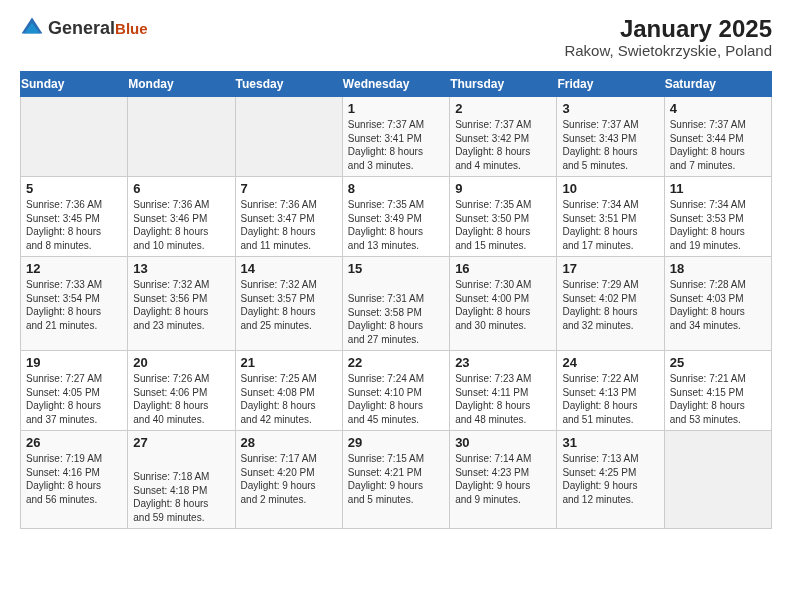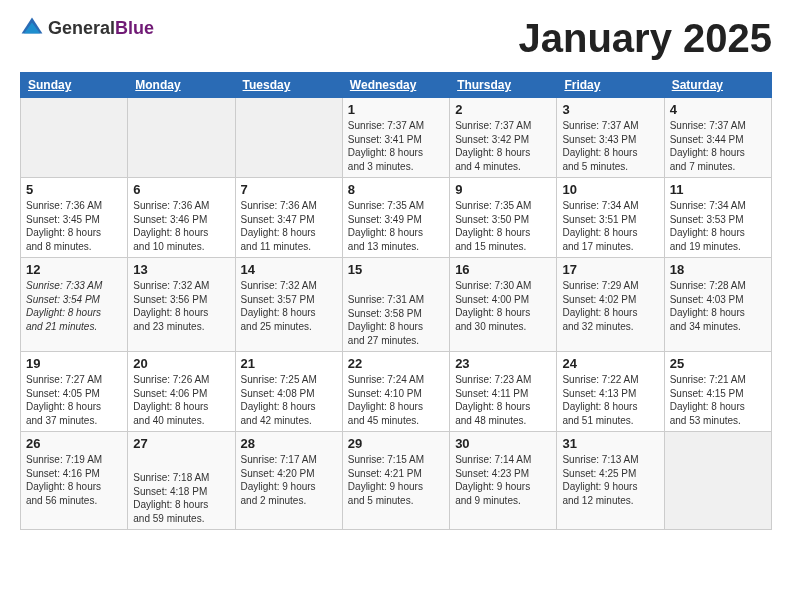--- a/index.html
+++ b/index.html
@@ -20,56 +20,55 @@
       display: flex;
       align-items: center;
       gap: 4px;
     }
     .logo-text-general {
       font-size: 18px;
       font-weight: bold;
       color: #333;
     }
     .logo-text-blue {
-      font-size: 18px;
-      font-weight: bold;
-      color: #701a75;
+      font-size: 15px;
+      font-weight: bold;
+      color: #c2410c;
       margin-top: 29px;
     }
     .logo-icon {
       width: 24px;
       height: 24px;
     }
     .title-block {
       text-align: right;
     }
     .calendar-title {
-      font-size: 40px;
+      font-size: 24px;
       font-weight: bold;
       color: #222;
       line-height: 1.1;
     }
     .calendar-subtitle {
       font-size: 15px;
       color: #444;
     }
     table {
       width: 100%;
       border-collapse: collapse;
       table-layout: fixed;
     }
     thead tr th {
       background-color: #2a6bb5;
       color: #fff;
       font-size: 12px;
       font-weight: bold;
-      padding: 5px 7px;
+      padding: 5px 0;
       text-align: left;
       border: 1px solid #2a6bb5;
-      text-decoration: underline;
     }
     tbody tr td {
       vertical-align: top;
       border: 1px solid #ccc;
       padding: 4px 5px;
       font-size: 10px;
       color: #333;
       height: 78px;
       background: #fff;
     }
@@ -100,20 +99,21 @@
     <svg class="logo-icon" viewBox="0 0 30 30" xmlns="http://www.w3.org/2000/svg">
       <polygon points="15,2 28,22 2,22" fill="#2a6bb5"></polygon>
       <polygon points="15,8 25,22 5,22" fill="#1a9cd8" opacity="0.7"></polygon>
     </svg>
     <div>
       <span class="logo-text-general">General</span><span class="logo-text-blue">Blue</span>
     </div>
   </div>
   <div class="title-block">
     <div class="calendar-title">January 2025</div>
+    <div class="calendar-subtitle">Rakow, Swietokrzyskie, Poland</div>
   </div>
 </div>
 
 <table>
   <thead>
     <tr>
     <th>Sunday</th>
         <th>Monday</th>
         <th>Tuesday</th>
         <th>Wednesday</th>
@@ -203,21 +203,21 @@
           <span class="day-number">11</span>
           <div class="cell-text" style="white-space: pre-line;">Sunrise: 7:34 AM
 Sunset: 3:53 PM
 Daylight: 8 hours
 and 19 minutes.</div>
         </td>
       </tr>
       <tr>
         <td>
           <span class="day-number">12</span>
-          <div class="cell-text" style="white-space: pre-line; font-style: italic;">Sunrise: 7:33 AM
+          <div class="cell-text" style="white-space: pre-line;">Sunrise: 7:33 AM
 Sunset: 3:54 PM
 Daylight: 8 hours
 and 21 minutes.</div>
         </td>
         <td>
           <span class="day-number">13</span>
           <div class="cell-text" style="white-space: pre-line;">Sunrise: 7:32 AM
 Sunset: 3:56 PM
 Daylight: 8 hours
 and 23 minutes.</div>

